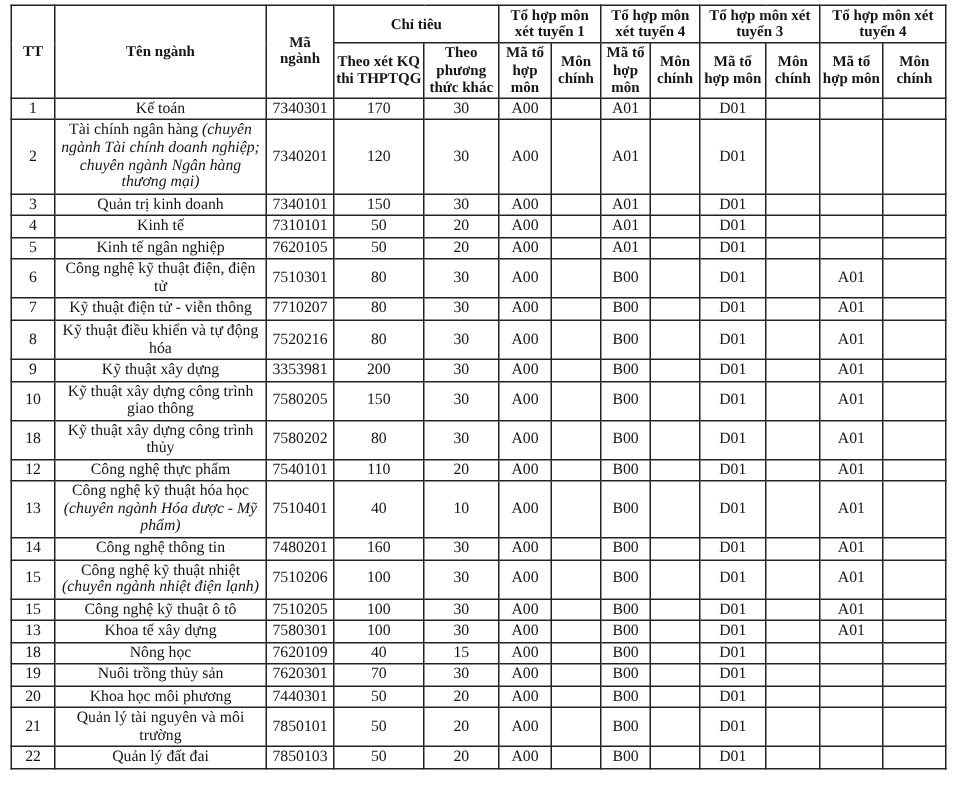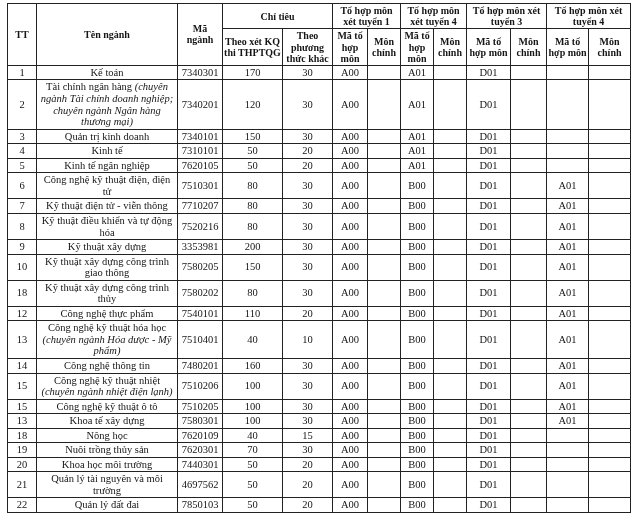--- a/index.html
+++ b/index.html
@@ -375,37 +375,37 @@
           <td></td>
           <td>B00</td>
           <td></td>
           <td>D01</td>
           <td></td>
           <td></td>
           <td></td>
         </tr>
         <tr>
           <td>20</td>
-          <td class="name"><span>Khoa học môi trường</span><span class="note"></span></td>
+          <td class="name"><span>Khoa học môi phương</span><span class="note"></span></td>
           <td>7440301</td>
           <td>50</td>
           <td>20</td>
           <td>A00</td>
           <td></td>
           <td>B00</td>
           <td></td>
           <td>D01</td>
           <td></td>
           <td></td>
           <td></td>
         </tr>
         <tr>
           <td>21</td>
           <td class="name"><span>Quản lý tài nguyên và môi trường</span><span class="note"></span></td>
-          <td>4697562</td>
+          <td>7850101</td>
           <td>50</td>
           <td>20</td>
           <td>A00</td>
           <td></td>
           <td>B00</td>
           <td></td>
           <td>D01</td>
           <td></td>
           <td></td>
           <td></td>

